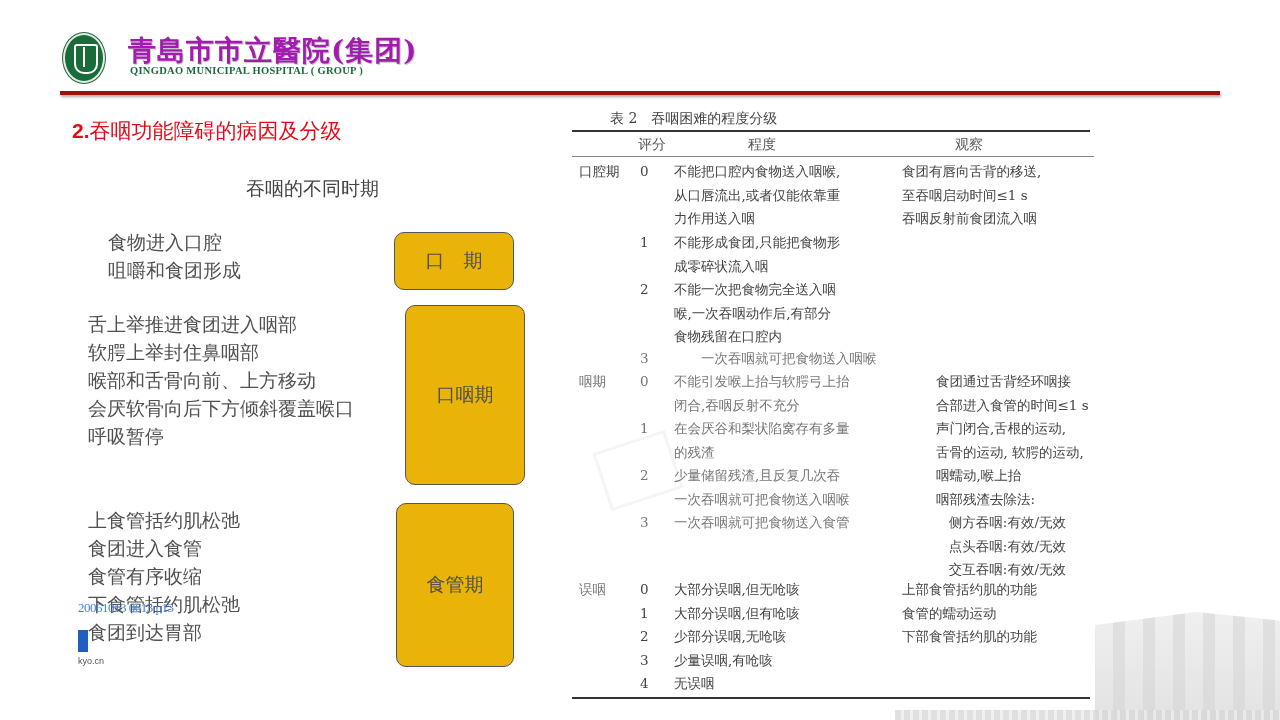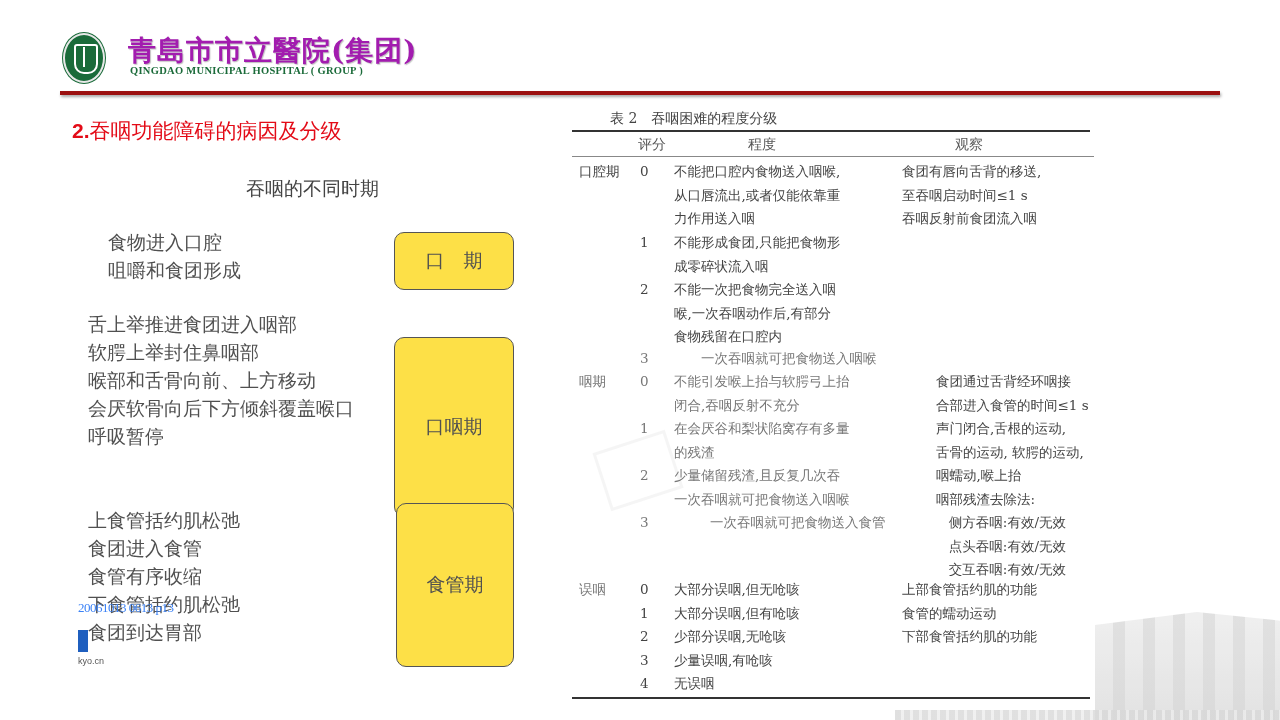--- a/index.html
+++ b/index.html
@@ -45,21 +45,21 @@
     .section-title .num { font-weight:bold; font-family:"Liberation Sans", sans-serif; }
 
     
     .phases-heading {
       left:214px; top:176px; font-size:19px; color:#444;
       font-family:"DejaVu Sans", sans-serif;
       margin-left:32px;
     }
     .phase-lines { left:88px; font-size:19px; line-height:28px; color:#505050; }
     .phase-box {
-      position:absolute; border:1.5px solid #555; border-radius:10px; background:#fde047;
+      position:absolute; border:1.5px solid #555; border-radius:10px; background:#eab308;
       display:flex; align-items:center; justify-content:center;
       font-size:19px; color:#505050;
     }
     .watermark-date {
       left:78px; top:600px; font-size:13px; color:#3b82f6; font-family:"Liberation Serif", serif;
       letter-spacing:-0.5px;
     }
     .watermark-logo { left:78px; top:630px; width:10px; height:22px; background:#1f5fbf; }
     .watermark-url { left:78px; top:656px; font-size:9px; color:#555; font-family:"Liberation Sans", sans-serif; }
 
@@ -114,21 +114,21 @@
   <span>口　期</span>
 </div>
 
 <div class="abs phase-lines" style="top:310px;">
   <div>舌上举推进食团进入咽部</div>
   <div>软腭上举封住鼻咽部</div>
   <div>喉部和舌骨向前、上方移动</div>
   <div>会厌软骨向后下方倾斜覆盖喉口</div>
   <div>呼吸暂停</div>
 </div>
-<div class="phase-box" style="left:394px; top:305px; width:118px; height:178px;margin-top:32px;">
+<div class="phase-box" style="left:405px; top:305px; width:118px; height:178px;">
   <span>口咽期</span>
 </div>
 
 <div class="abs phase-lines" style="top:506px;">
   <div>上食管括约肌松弛</div>
   <div>食团进入食管</div>
   <div>食管有序收缩</div>
   <div>下食管括约肌松弛</div>
   <div>食团到达胃部</div>
 </div>
@@ -161,21 +161,21 @@
 <div class="tbl-cell" style="left:902px; top:160px;"><div>食团有唇向舌背的移送,</div><div>至吞咽启动时间≤1 s</div><div>吞咽反射前食团流入咽</div></div>
 
 <div class="tbl-cell light" style="left:579px; top:370px;">咽期</div>
 <div class="tbl-cell light" style="left:640px; top:370px;">0</div>
 <div class="tbl-cell light" style="left:674px; top:370px;"><div>不能引发喉上抬与软腭弓上抬</div><div>闭合,吞咽反射不充分</div></div>
 <div class="tbl-cell light" style="left:640px; top:417px;">1</div>
 <div class="tbl-cell light" style="left:674px; top:417px;"><div>在会厌谷和梨状陷窝存有多量</div><div>的残渣</div></div>
 <div class="tbl-cell light" style="left:640px; top:464px;">2</div>
 <div class="tbl-cell light" style="left:674px; top:464px;"><div>少量储留残渣,且反复几次吞</div><div>一次吞咽就可把食物送入咽喉</div></div>
 <div class="tbl-cell light" style="left:640px; top:511px;">3</div>
-<div class="tbl-cell light" style="left:674px; top:511px;margin-left:36px;">一次吞咽就可把食物送入食管</div>
+<div class="tbl-cell light" style="left:674px; top:511px;">一次吞咽就可把食物送入食管</div>
 <div class="tbl-cell" style="left:902px; top:370px;margin-left:34px;"><div>食团通过舌背经环咽接</div><div>合部进入食管的时间≤1 s</div><div>声门闭合,舌根的运动,</div><div>舌骨的运动, 软腭的运动,</div><div>咽蠕动,喉上抬</div><div>咽部残渣去除法:</div><div>   侧方吞咽:有效/无效</div><div>   点头吞咽:有效/无效</div><div>   交互吞咽:有效/无效</div></div>
 
 <div class="tbl-cell light" style="left:579px; top:578px;">误咽</div>
 <div class="tbl-cell" style="left:640px; top:578px;"><div>0</div><div>1</div><div>2</div><div>3</div><div>4</div></div>
 <div class="tbl-cell" style="left:674px; top:578px;"><div>大部分误咽,但无呛咳</div><div>大部分误咽,但有呛咳</div><div>少部分误咽,无呛咳</div><div>少量误咽,有呛咳</div><div>无误咽</div></div>
 <div class="tbl-cell" style="left:902px; top:578px;"><div>上部食管括约肌的功能</div><div>食管的蠕动运动</div><div>下部食管括约肌的功能</div></div>
 
 <div class="tbl-rule" style="left:572px; top:697px; width:518px; height:2px;"></div>
 
 <div class="abs building"></div>

